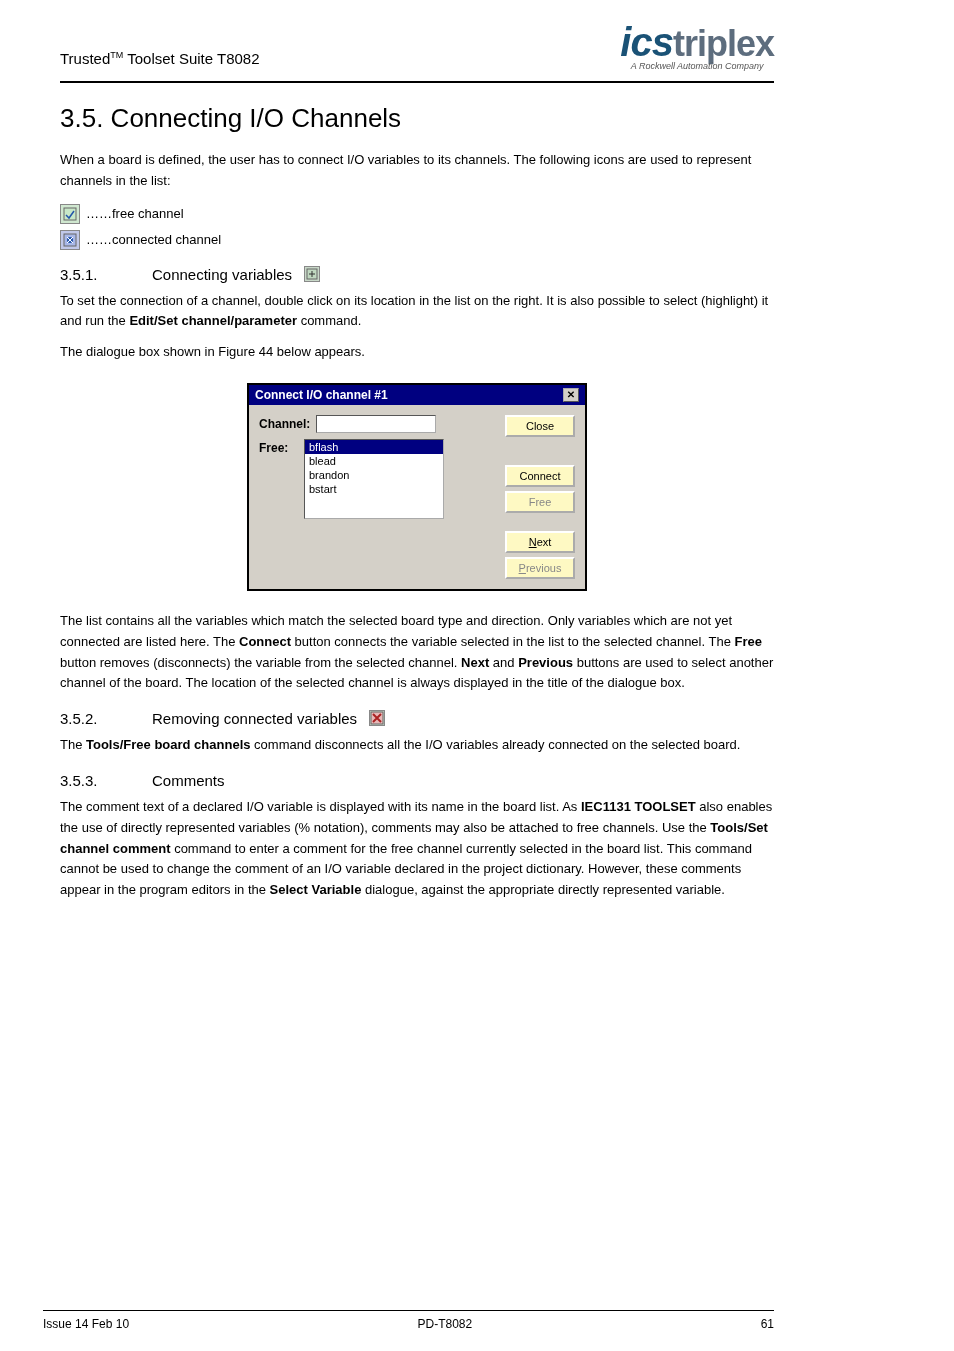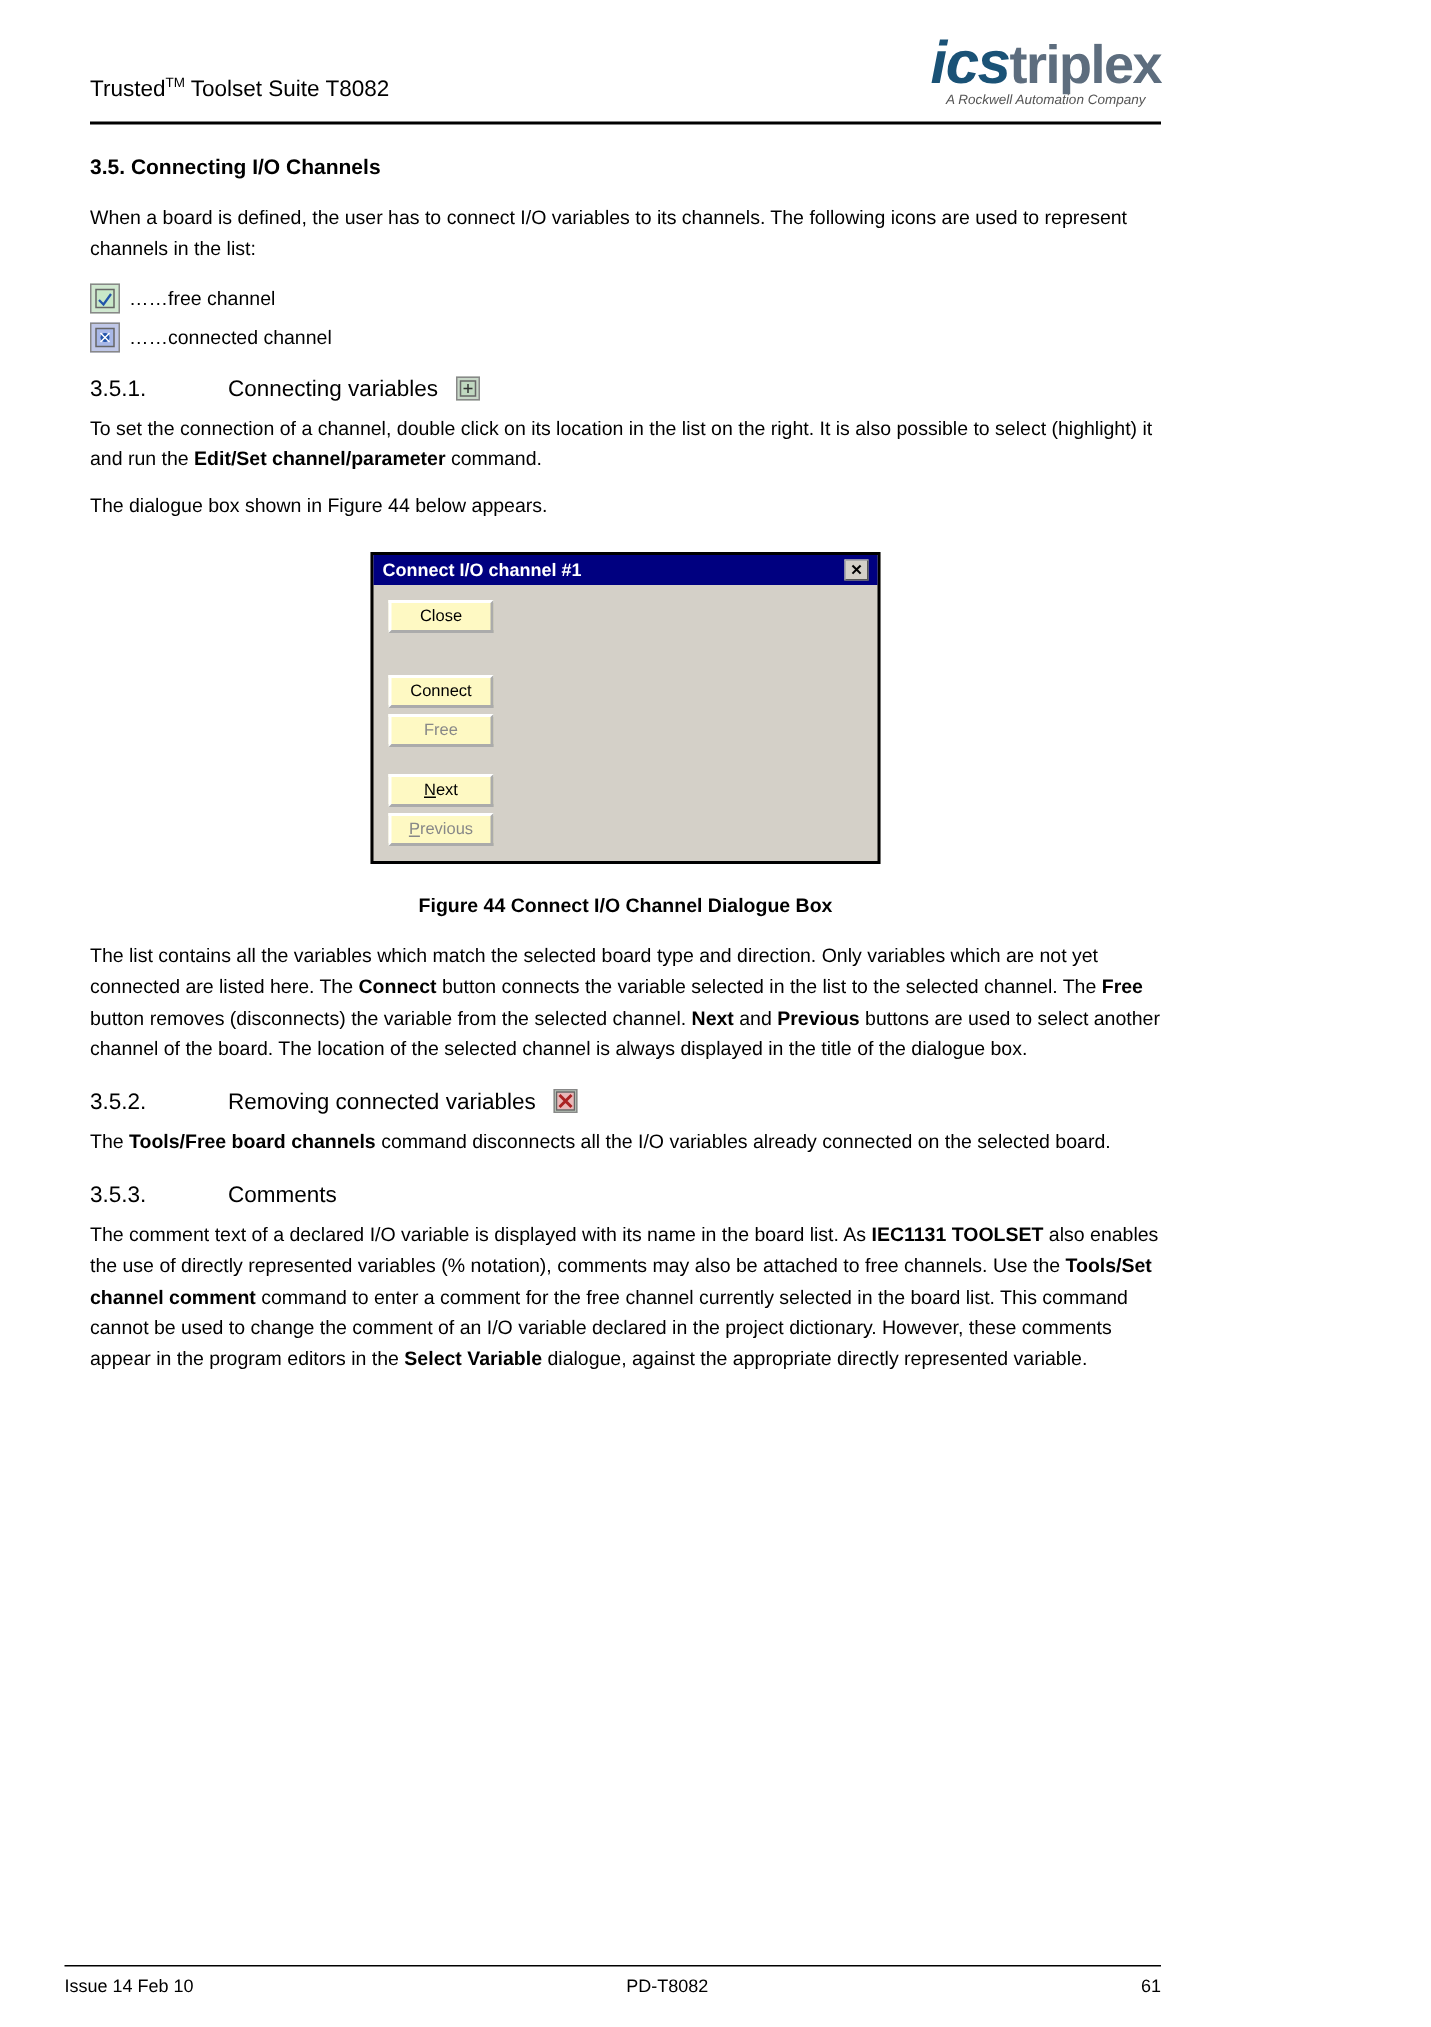--- a/index.html
+++ b/index.html
@@ -64,22 +64,22 @@
     .logo-subtitle {
       font-size: 9px;
       color: #555;
       text-align: center;
       margin-top: -4px;
       font-style: italic;
     }
 
     
     .section-title {
-      font-size: 14px;
-      font-weight: bold;
+      font-size: 26px;
+      font-weight: normal;
       margin-bottom: 16px;
       margin-top: 19px;
     }
 
     .section-body {
       font-size: 13px;
       line-height: 1.6;
       margin-bottom: 12px;
     }
 
@@ -366,40 +366,54 @@
 
   <p>The dialogue box shown in Figure 44 below appears.</p>
 
   <div class="dialog-container">
     <div class="dialog-box">
       <div class="dialog-titlebar">
         <span>Connect I/O channel #1</span>
         <div class="dialog-close-btn">✕</div>
       </div>
       <div class="dialog-body">
+        <div class="dialog-left">
+          <div class="dialog-field">
+            <span class="dialog-label">Channel:</span>
+            <div class="dialog-input"></div>
+          </div>
+          <div class="free-list-row">
+            <span class="free-label">Free:</span>
+            <div class="dialog-listbox">
+              <div class="dialog-listbox-item selected">bflash</div>
+              <div class="dialog-listbox-item">blead</div>
+              <div class="dialog-listbox-item">brandon</div>
+              <div class="dialog-listbox-item">bstart</div>
+            </div>
+          </div>
+        </div>
         <div class="dialog-right">
           <div class="dialog-btn">Close</div>
           <div style="height:20px;"></div>
           <div class="dialog-btn">Connect</div>
           <div class="dialog-btn disabled">Free</div>
           <div style="height:10px;"></div>
           <div class="dialog-btn">
               <span class="underline">N</span>
               <span>ext</span>
             </div>
           <div class="dialog-btn disabled">
               <span class="underline">P</span>
               <span>revious</span>
             </div>
         </div>
       </div>
     </div>
   </div>
 
-  <div class="figure-caption">Figure 44 Connect I/O Channel Dialogue Box</div>
 
   <p>
     The list contains all the variables which match the selected board type and direction.  Only variables which are not yet connected are listed here.  The <strong>Connect</strong> button connects the variable selected in the list to the selected channel. The <strong>Free</strong> button removes (disconnects) the variable from the selected channel. <strong>Next</strong> and <strong>Previous</strong> buttons are used to select another channel of the board.  The location of the selected channel is always displayed in the title of the dialogue box.
   </p>
 
   <div class="subsection-title">
     <span class="subsection-num">3.5.2.</span>
     <span>Removing connected variables</span>
     <span class="small-icon-inline">
       <svg width="14" height="14" viewBox="0 0 14 14">

